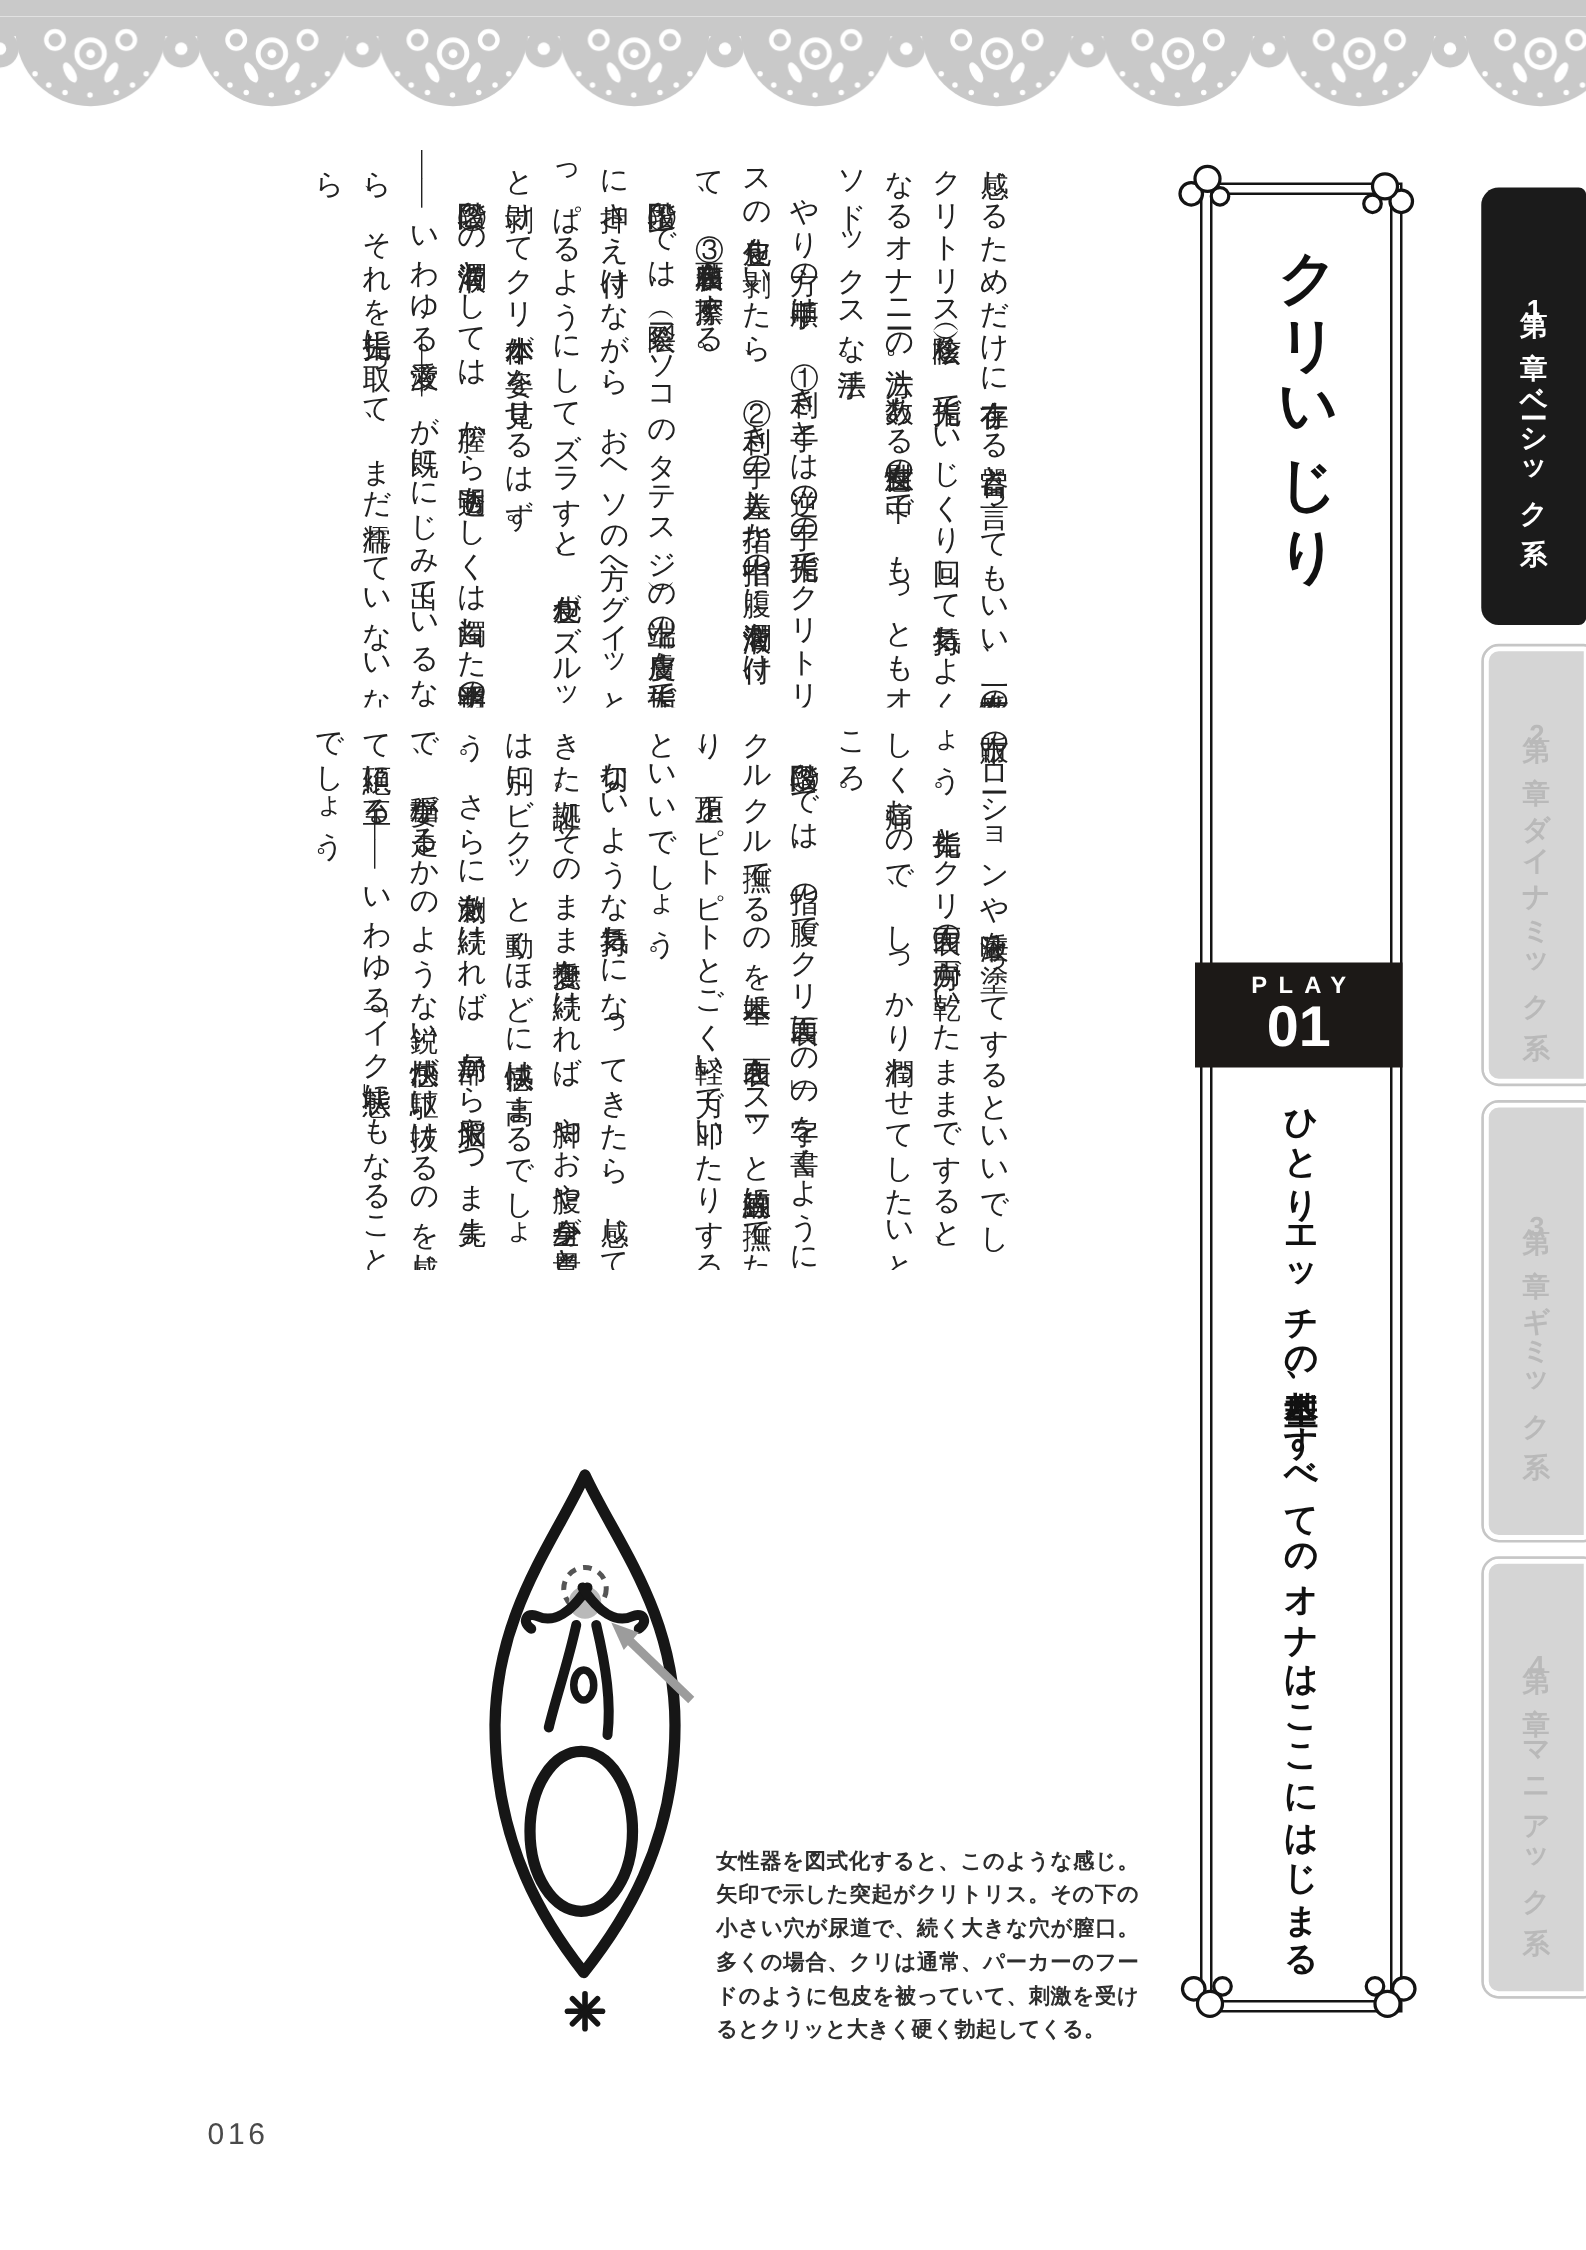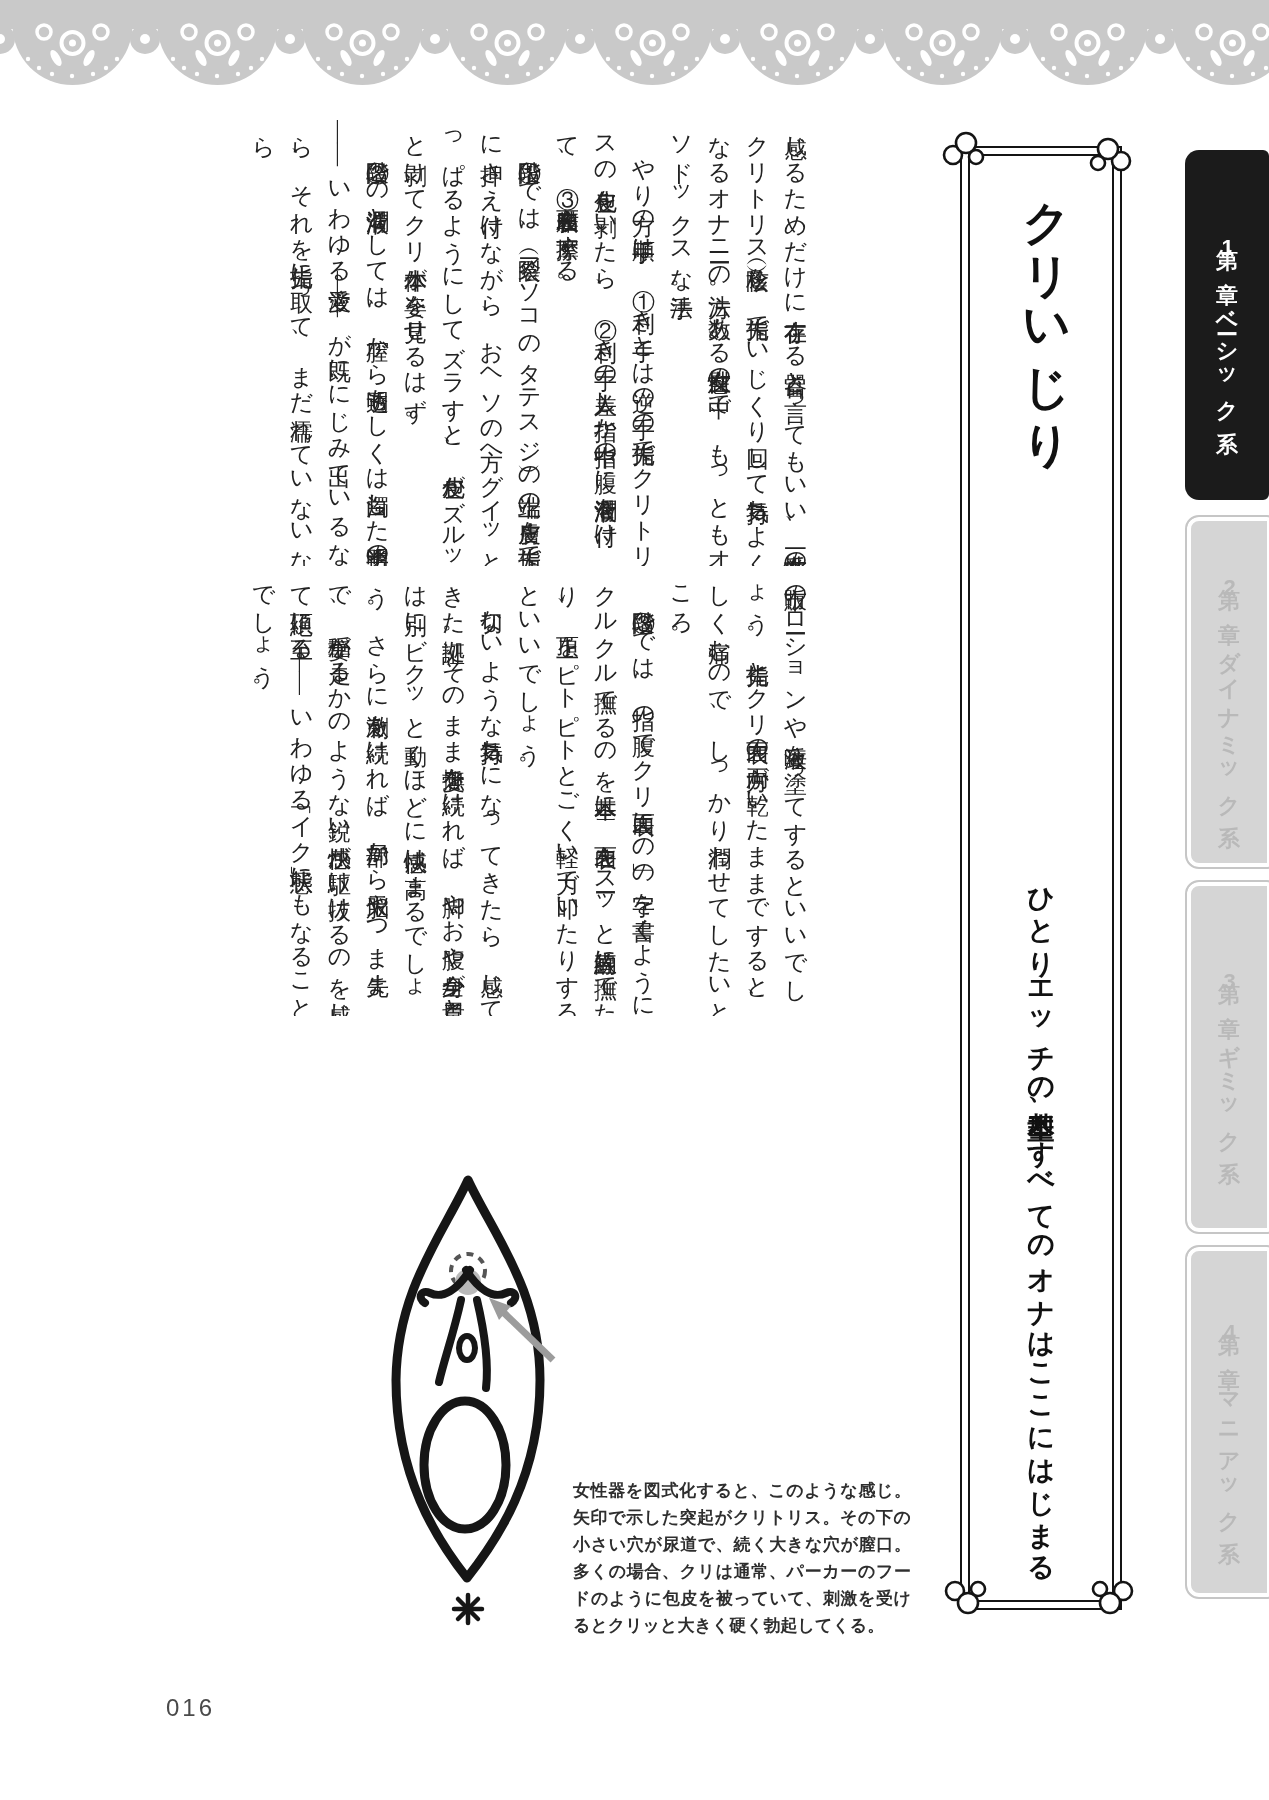--- a/index.html
+++ b/index.html
@@ -35,21 +35,21 @@
        letter-spacing:1px;color:#111;z-index:2;}
   
   .body-block{position:absolute;writing-mode:vertical-rl;text-orientation:mixed;
        font-family:"Liberation Serif",serif;font-size:23px;line-height:38px;color:#222;
        white-space:pre-line;overflow:hidden;}
   .block1{left:126px;top:120px;width:688px;height:446px;}
   .block2{left:164px;top:570px;width:650px;height:446px;}
   
   .diagram{position:absolute;left:385px;top:1172px;width:185px;height:462px;}
   .fig-caption{position:absolute;left:573px;top:1477px;width:338px;font-size:17px;font-weight:bold;
-       line-height:27px;color:#2e2e2e;text-align:justify;font-family:Liberation Sans, sans-serif;}
+       line-height:27px;color:#2e2e2e;text-align:justify;font-family:Liberation Mono, monospace;}
   .page-number{position:absolute;left:166px;top:1694px;font-size:24px;letter-spacing:3px;
        color:#4a4a4a;font-family:Liberation Sans, sans-serif;}
 </style>
 </head>
 <body>
 
 <div class="page">
 
   <div class="lace-band"></div>
   <svg class="lace-svg" viewBox="0 0 1269 75" preserveAspectRatio="none" aria-hidden="true">
@@ -112,20 +112,24 @@
     <circle cx="38" cy="11" r="7" fill="#fff" stroke="#141414" stroke-width="2.6"></circle>
   </svg>
   <svg class="flourish" style="left:1090px;top:1578px" viewBox="0 0 48 38">
     <circle cx="33" cy="13" r="9" fill="#fff" stroke="#141414" stroke-width="2.6"></circle>
     <circle cx="20" cy="25" r="10" fill="#fff" stroke="#141414" stroke-width="2.6"></circle>
     <circle cx="10" cy="11" r="7" fill="#fff" stroke="#141414" stroke-width="2.6"></circle>
   </svg>
 
   <div class="main-title vtext">クリいじり</div>
 
+  <div class="play-badge">
+    <span class="play-word">PLAY</span>
+    <span class="play-num">01</span>
+  </div>
 
   <div class="sub-title vtext">ひとりエッチの基本型、すべてのオナはここにはじまる</div>
 
   <div class="body-block block1">感じるためだけに存在する器官と言ってもいい、女性一番の性感帯・クリトリス（陰核）を、指先でいじくり回して気持ちよくなるオナニーの方法。数ある女性自慰の中で、もっともオーソドックスな手法。
 　やり方の手順は、①利き手とは逆の手の指先でクリトリスの包皮を剥いたら、②利き手の人差し指か中指の腹に潤滑液を付けて、③表面粘膜を摩擦する。
 　段階①では、陰裂（アソコのタテスジ）の上端の皮膚を指先で恥骨に押さえ付けながら、おヘソの方へグイッと引っぱるようにしてズラすと、包皮がズルッと剥けてクリ本体が姿を見せるはず。
 　段階②の潤滑液としては、膣から透明もしくは白濁した半透明の分泌液――いわゆる愛液――が既ににじみ出ているなら、それを指先に取って、まだ濡れていないなら</div>
   <div class="body-block block2">市販のローションや唾液を塗ってするといいでしょう。指先とクリ表面の両方が乾いたままですると、激しく痛むので、しっかり潤わせてしたいところ。
 　段階③では、指の腹でクリ表面に「の」の字を書くようにクルクル撫でるのを基本に、表面をスーッと直線的に撫でたり、頂上をピトピトとごく軽い力で叩いたりするといいでしょう。
 　切ないような気持ちになってきたら、感じてきた証拠。そのまま愛撫を続ければ、脚やお腹や全身が意思とは別にビクッと動くほどに快感は高まるでしょう。さらに刺激を続ければ、局部から脳天やつま先まで、稲妻が走るかのような鋭い快感が駆け抜けるのを感じて絶頂に至る――いわゆる「イク」状態にもなることでしょう。</div>

